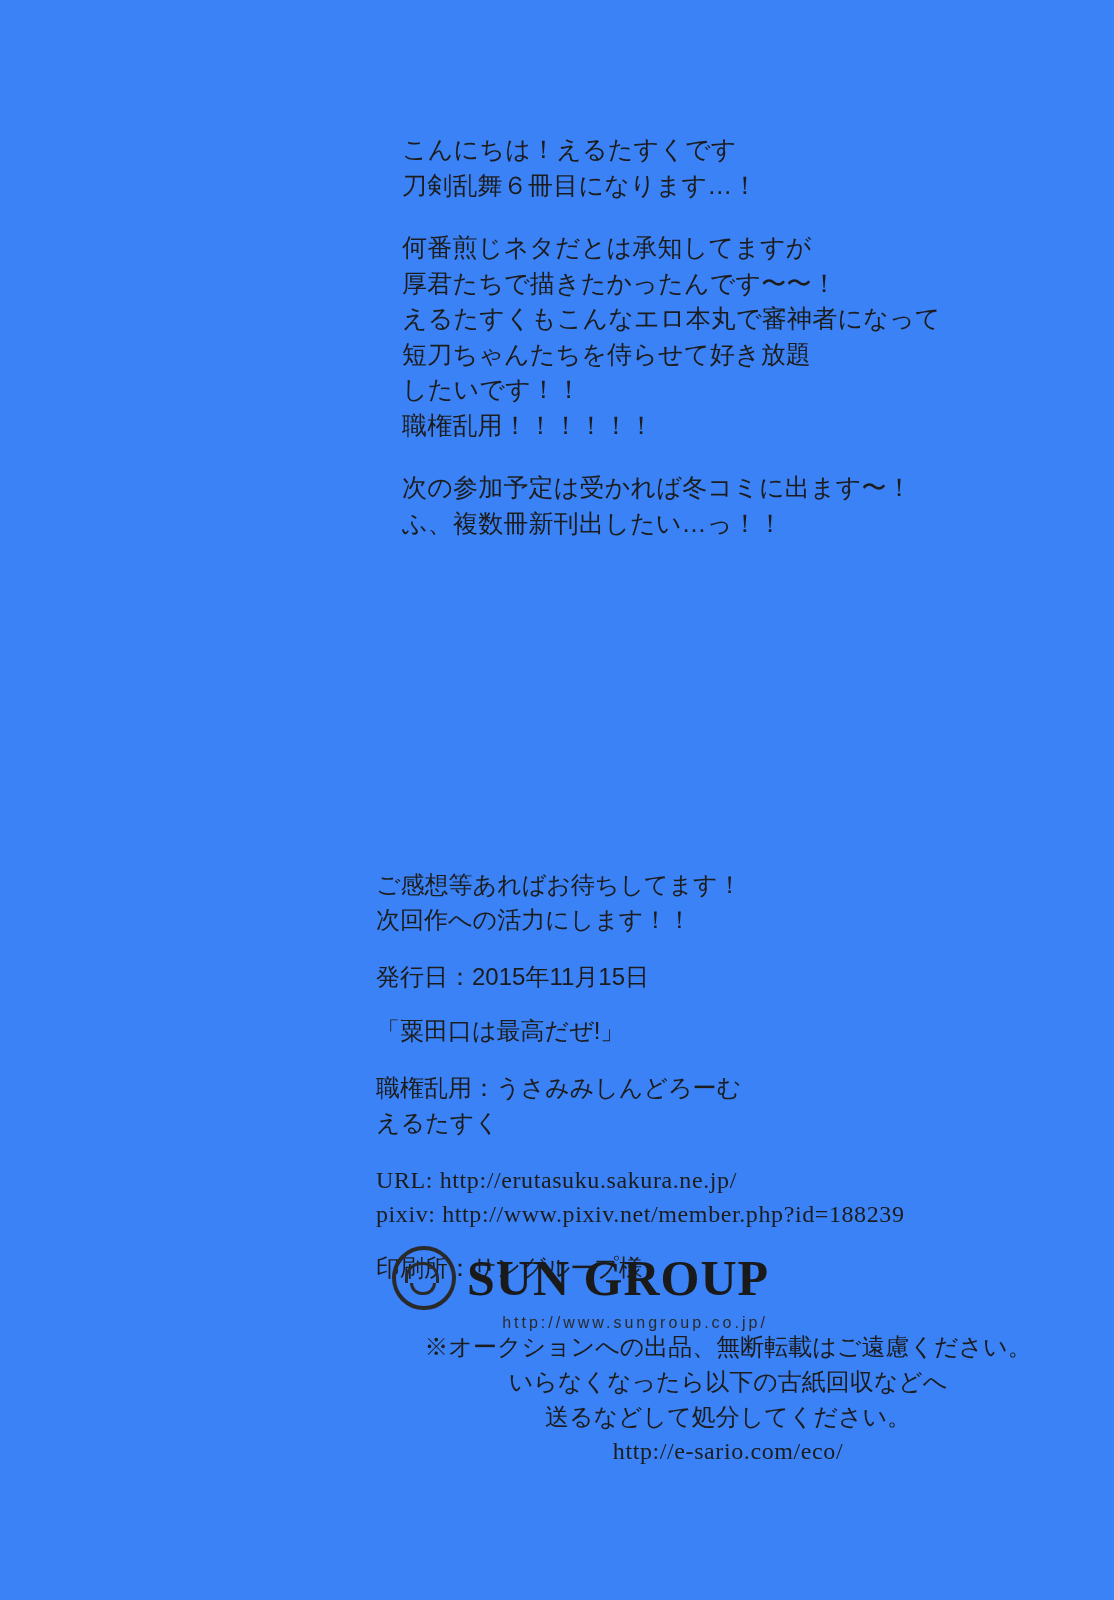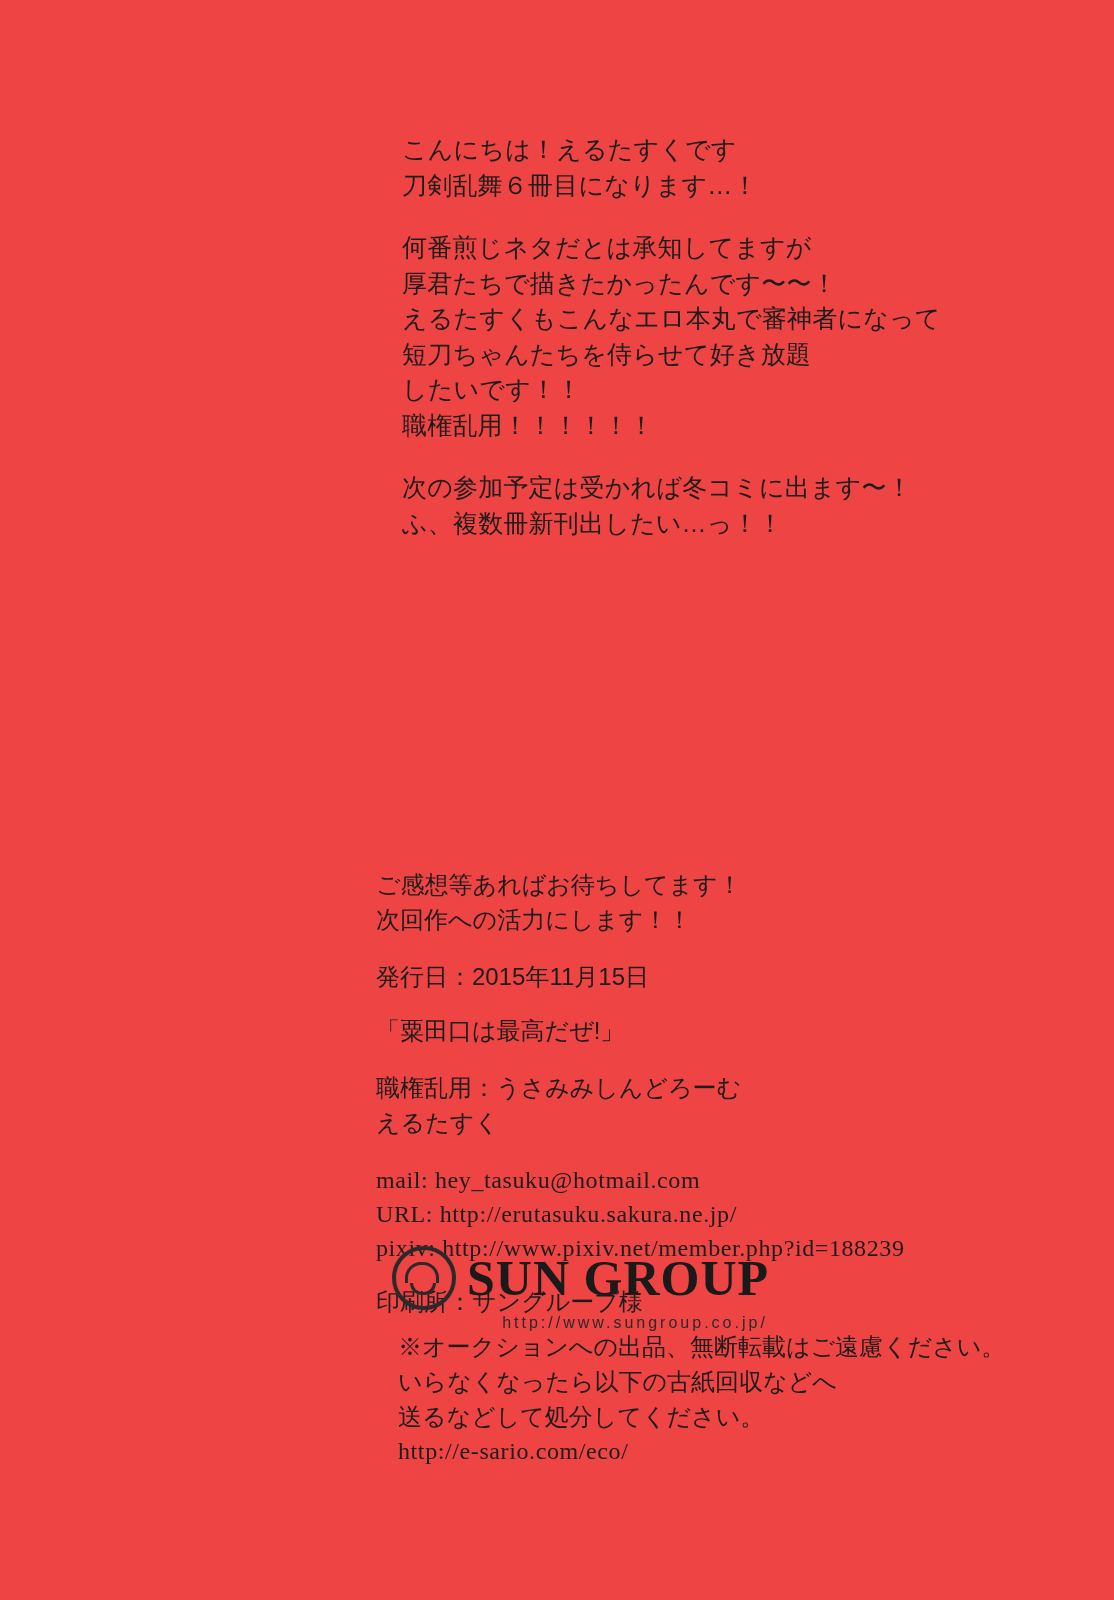--- a/index.html
+++ b/index.html
@@ -11,21 +11,21 @@
     width: 1114px;
     height: 1600px;
     position: relative;
     font-family: "Liberation Sans", sans-serif;
     color: #1a1a1a;
     overflow: hidden;
   }
   .page {
     position: absolute;
     inset: 0;
-    background: #ef4444;
+    background: #3b82f6;
   }
 
   
   .afterword {
     position: absolute;
     left: 402px;
     top: 132px;
     width: 660px;
     font-size: 25px;
     line-height: 1.42;
@@ -131,21 +131,21 @@
 
   .notice {
     position: absolute;
     left: 398px;
     top: 1330px;
     width: 660px;
     font-size: 24px;
     line-height: 1.45;
     color: #1c1c1c;
   }
-  .notice p { margin: 0; white-space: pre-line; }
+  .notice p { margin: 0; white-space: pre-line; text-align: center; }
 </style>
 </head>
 <body>
 
 <div class="page">
 
   <div class="afterword">
     <p>こんにちは！えるたすくです
 刀剣乱舞６冊目になります…！</p>
     <div class="gap"></div>
@@ -164,21 +164,20 @@
     <p>ご感想等あればお待ちしてます！
 次回作への活力にします！！</p>
     <div class="block-gap-md"></div>
     <p>発行日：2015年11月15日</p>
     <div class="block-gap-sm"></div>
     <p class="title-line">「粟田口は最高だぜ!」</p>
     <div class="block-gap-md"></div>
     <p>職権乱用：うさみみしんどろーむ
 えるたすく</p>
     <div class="block-gap-md"></div>
-    <p class="latin">mail:  hey_tasuku@hotmail.com</p>
     <p class="latin">URL:  http://erutasuku.sakura.ne.jp/</p>
     <p class="latin">pixiv:  http://www.pixiv.net/member.php?id=188239</p>
     <div class="block-gap-sm"></div>
     <p>印刷所：サングループ様</p>
   </div>
 
   <div class="printer-logo">
     <div class="logo-row">
       <div class="logo-mark"></div>
       <div class="logo-text">SUN GROUP</div>

